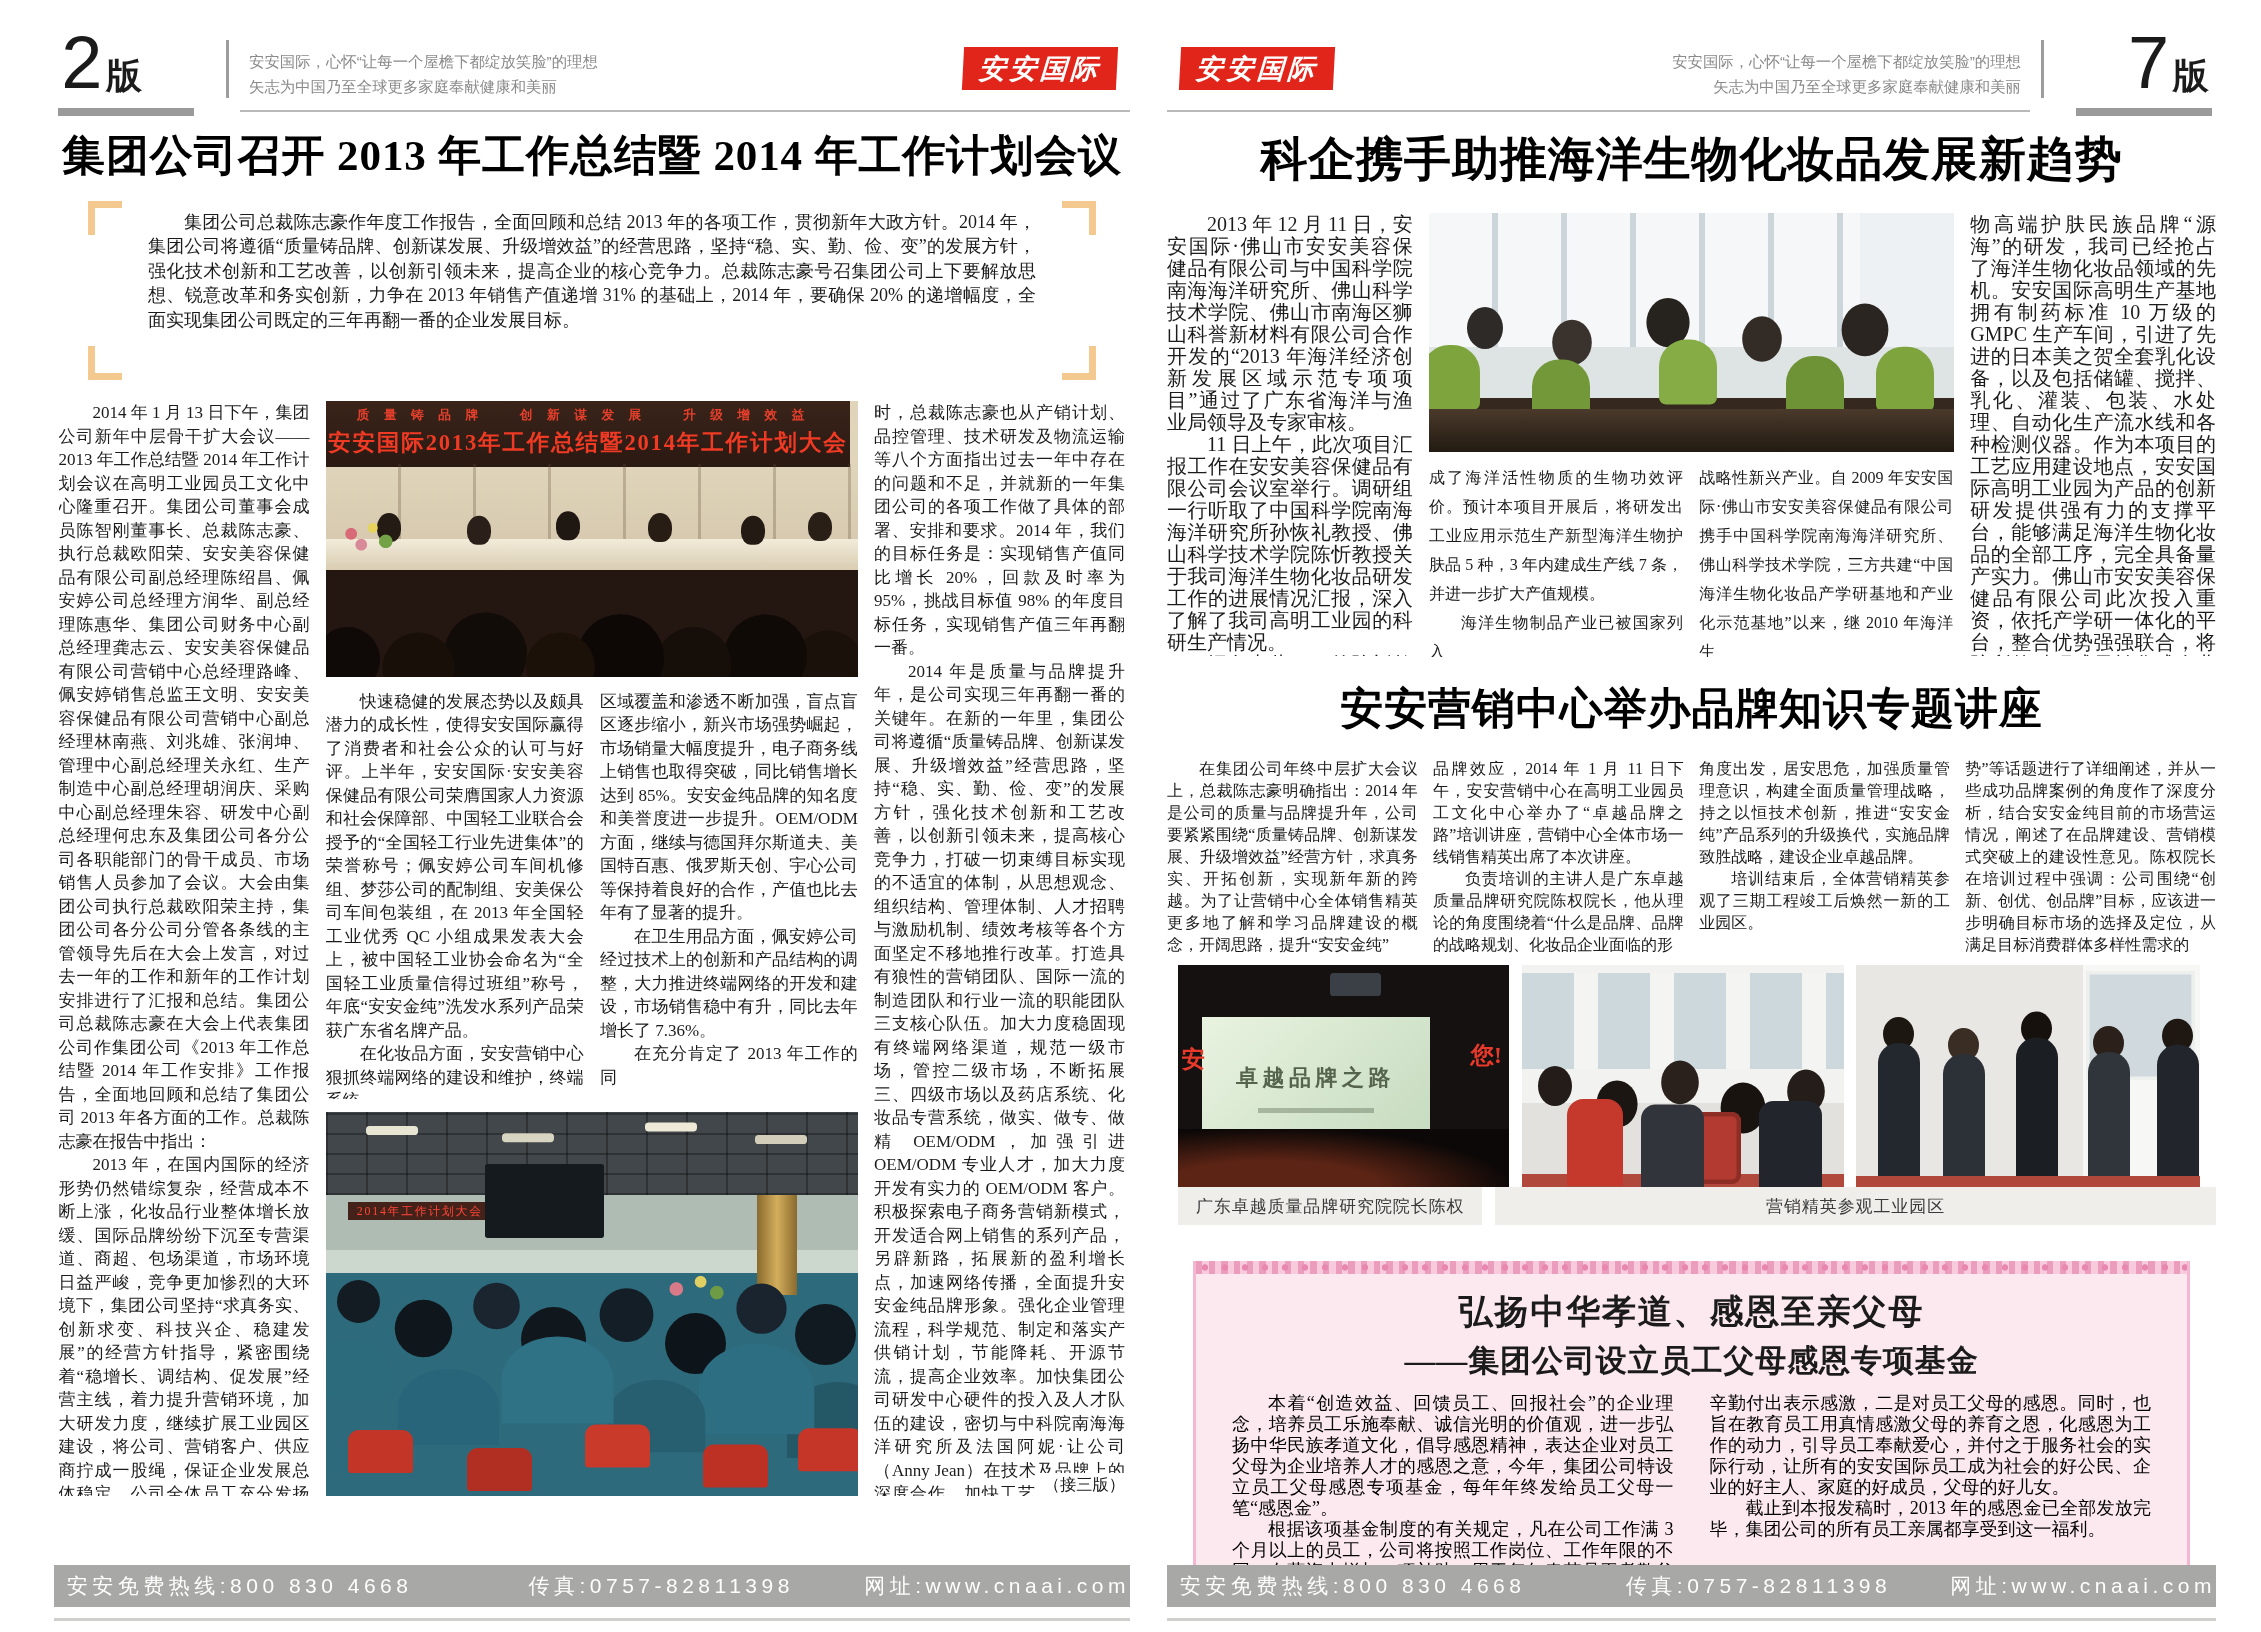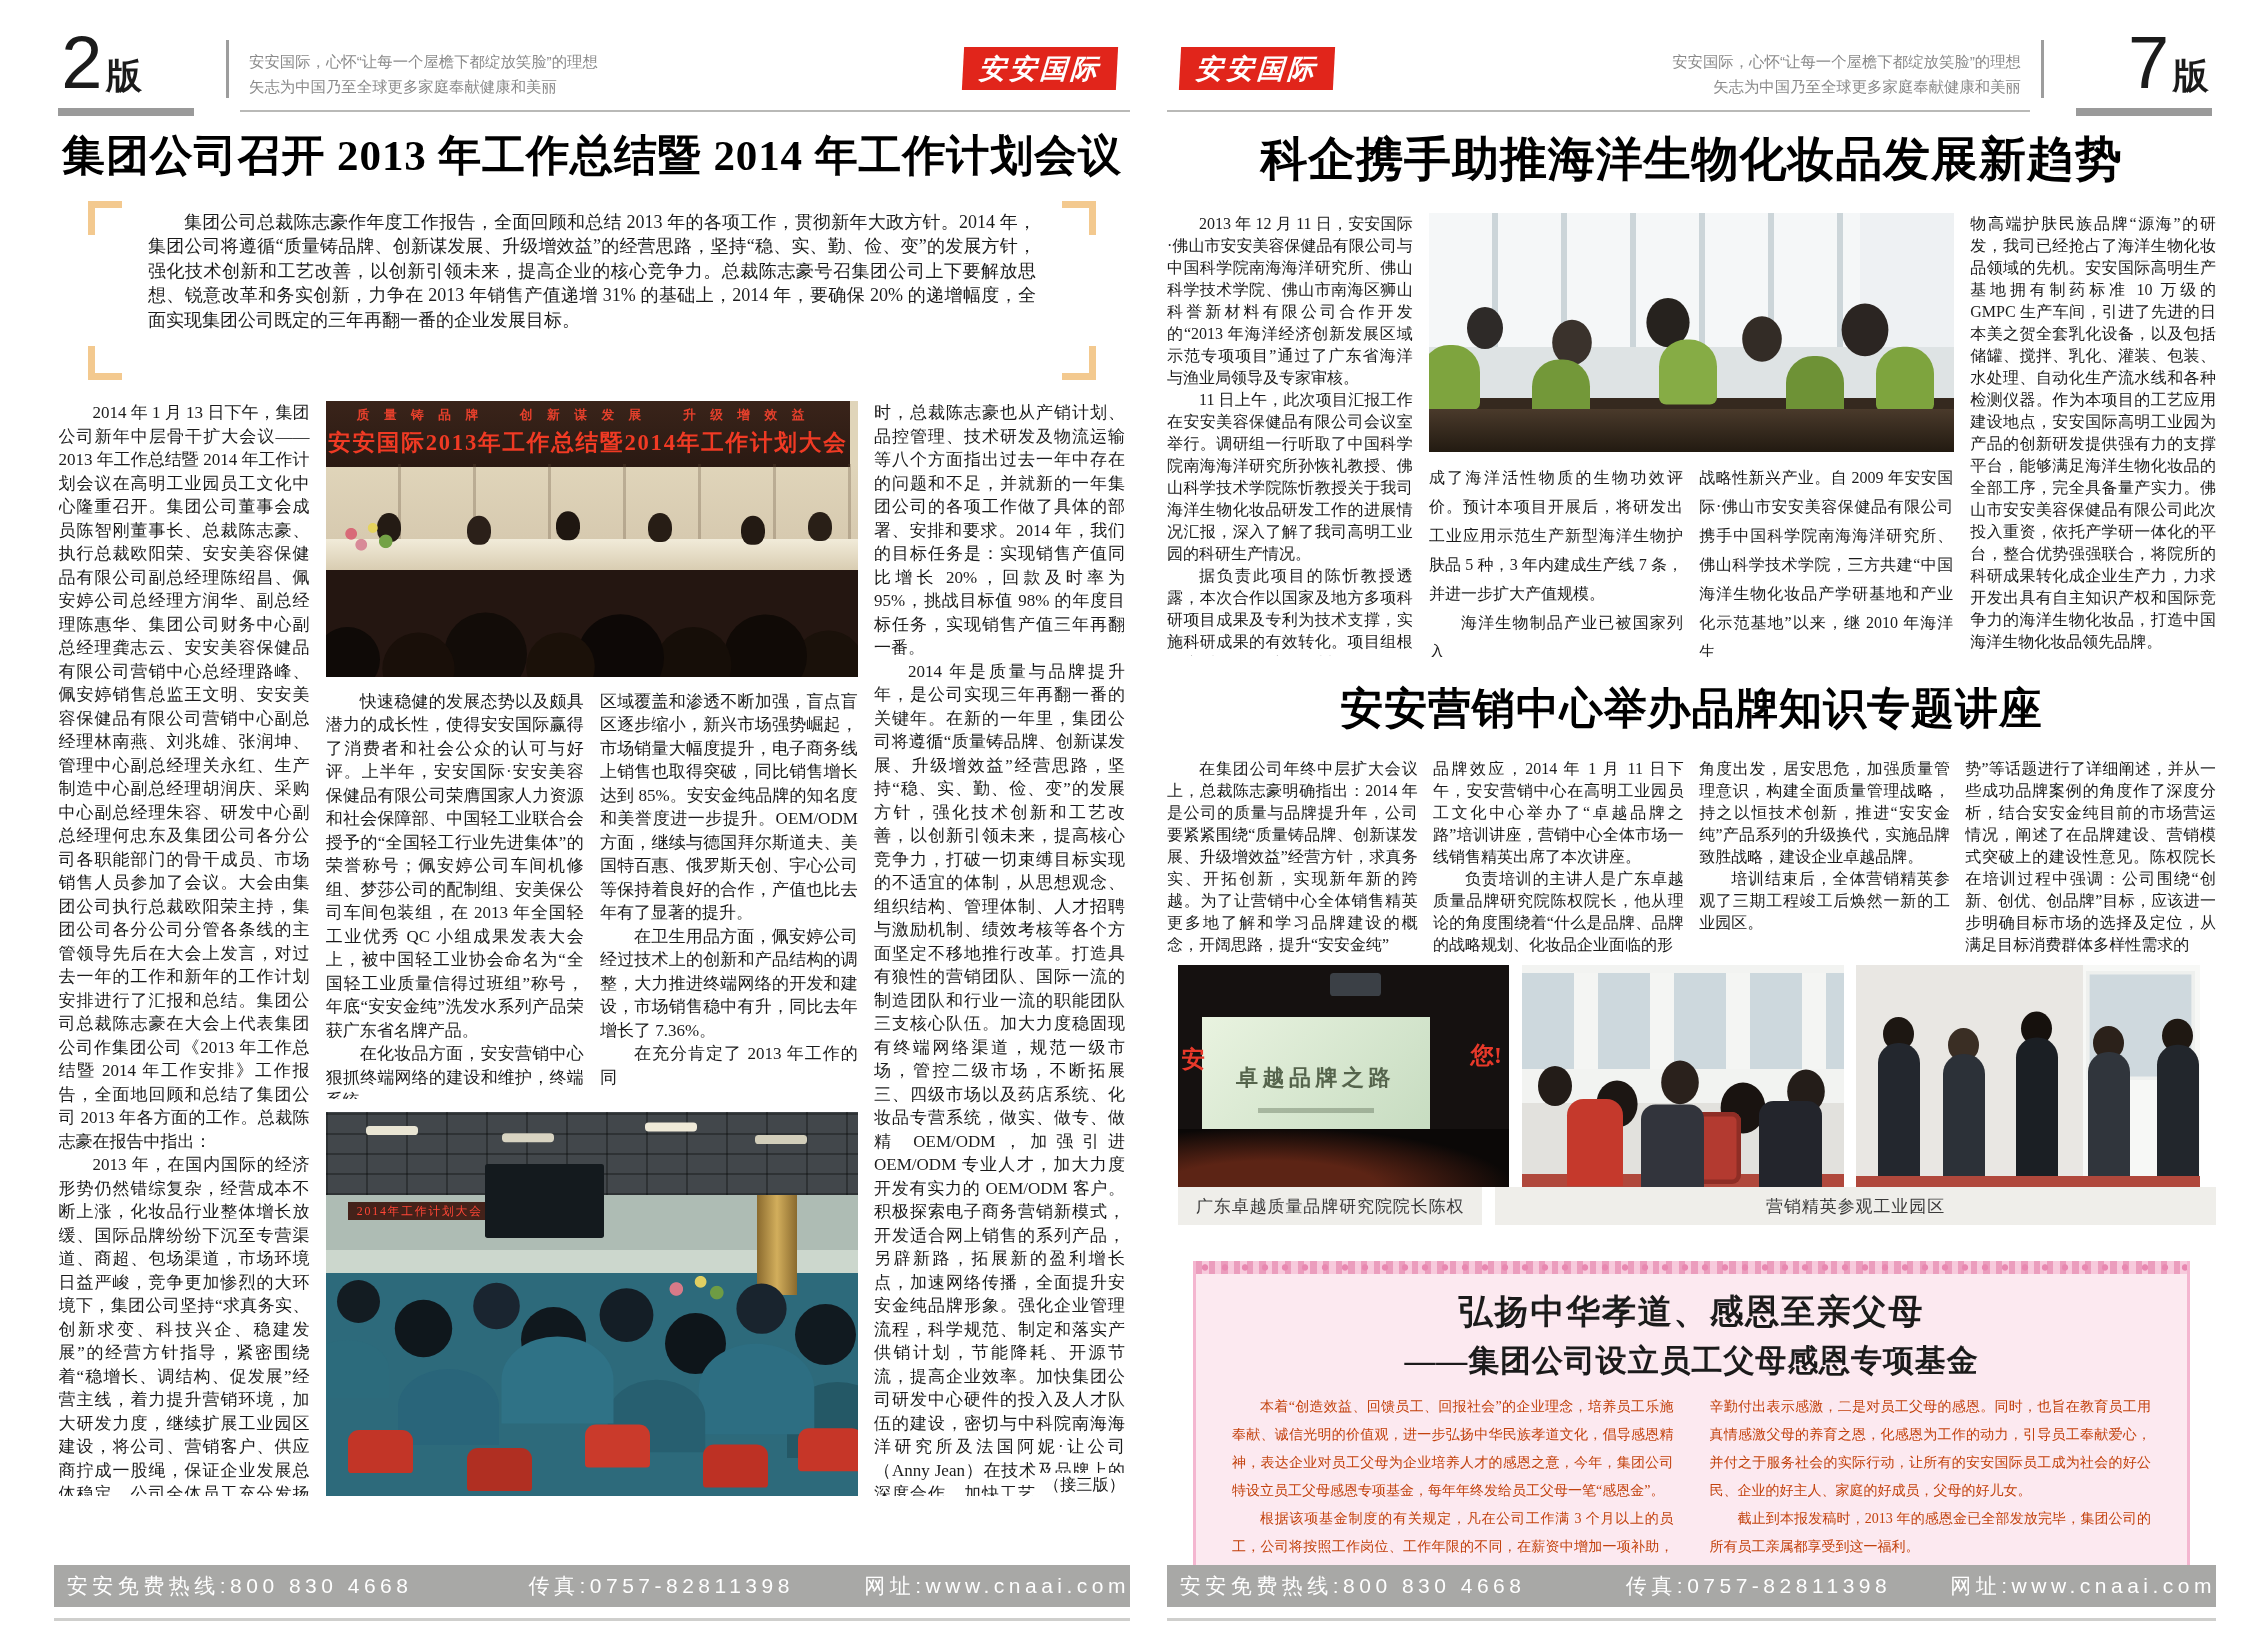--- a/index.html
+++ b/index.html
@@ -52,21 +52,21 @@
   .cols p{margin:0;text-align:justify;text-indent:2em}
   .cols p.cont{text-indent:0}
   .body2{display:flex;gap:16.3px;margin:18px 0 0 4.5px;height:1095px}
   .body2 .c{width:251px;font-size:17px;line-height:23.5px;overflow:hidden;position:relative}
   .body2 .mid{width:532px}
   .midcols2{display:flex;gap:16.3px;margin-top:12.7px;height:409px;overflow:hidden}
   .midcols2 .c2{width:258px;font-size:17px;line-height:23.5px;overflow:hidden}
   .jump{position:absolute;right:0;bottom:0;background:#fff;padding-left:9px;text-indent:0;font-size:16.3px}
 
   .a1{display:flex;gap:16.3px;margin:22px 0 0 0;height:443px}
-  .a1 .c{width:246px;font-size:16px;line-height:22px;overflow:hidden}
+  .a1 .c{width:246px;font-size:20px;line-height:22px;overflow:hidden}
   .a1 .mid{width:525px}
   .a1 .midcols{display:flex;gap:16.3px;margin-top:11px;height:194px;overflow:hidden}
   .a1 .midcols .c2{width:254px;font-size:16px;line-height:29px;overflow:hidden}
 
   .a2{display:flex;gap:15.4px;margin:20px 0 0 0;height:195px}
   .a2 .c{width:251px;font-size:16px;line-height:22px;overflow:hidden}
 
   
   figure{margin:0}
   .ph1{position:relative;width:532px;height:276px;overflow:hidden;
@@ -166,21 +166,21 @@
 
   
   .pink{position:relative;margin:36px 26px 0;height:326px;background:var(--pink-bg);
         border-left:3.6px solid #f4b6d0;border-right:3.6px solid #f4b6d0;overflow:hidden}
   .lace{height:12.7px;background:
         radial-gradient(circle at 9px 6.3px,var(--pink) 2.7px,transparent 3.6px) 0 0/20px 12.7px repeat-x,
         repeating-linear-gradient(90deg,#eb9dbd 0 6.3px,#f7cadc 6.3px 12.7px)}
   .lace.bot{position:absolute;bottom:0;left:0;right:0}
   .pink h2{margin:14.5px 0 0;text-align:center;font-size:34px;font-weight:900;letter-spacing:1.8px}
   .pink h3{margin:5.4px 0 0;text-align:center;font-size:31px;font-weight:900;letter-spacing:0.9px}
-  .pinkbody{display:flex;gap:36px;padding:11px 36px 0;font-size:14px;line-height:28px;color:#c2410c}
+  .pinkbody{display:flex;gap:36px;padding:11px 36px 0;font-size:18px;line-height:21px;color:#000000}
   .pinkbody .pc{flex:1;overflow:hidden;height:206px}
   .pinkbody p{margin:0;text-align:justify;text-indent:2em}
   .pinkbody p.cont{text-indent:0}
 
   
   .pfooter{position:absolute;left:0;right:0;bottom:0}
   .fbar{height:42px;background:var(--barbg);color:#fff;display:flex;align-items:center;
         font-family:"Liberation Sans",sans-serif;font-size:21px;letter-spacing:4.5px;white-space:nowrap}
   .fbar .f1{margin-left:12.7px;width:44%}
   .fbar .f2{width:32%}

